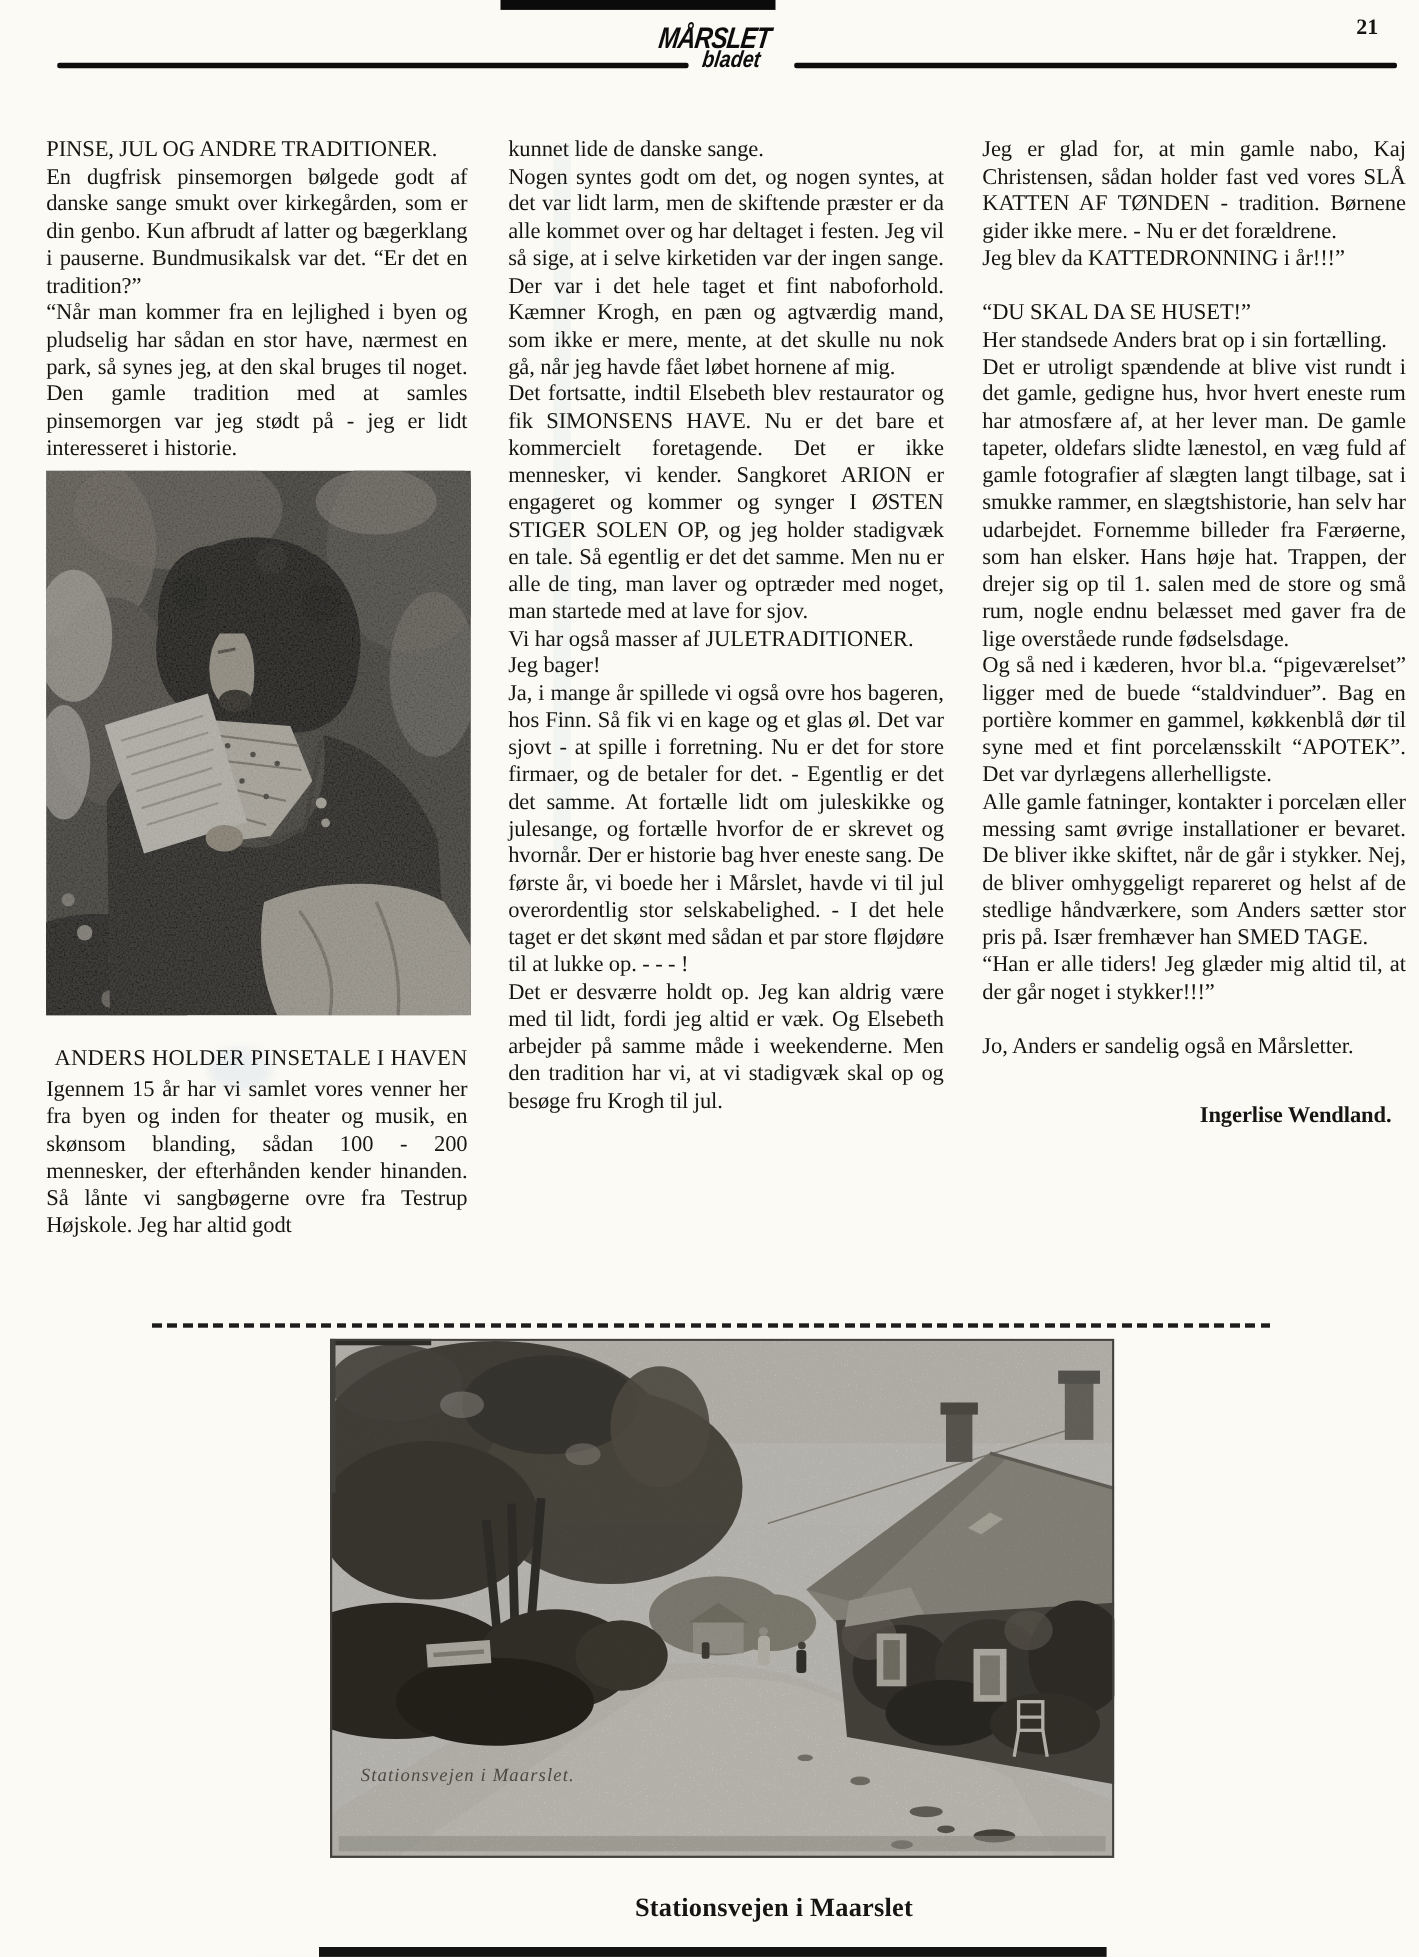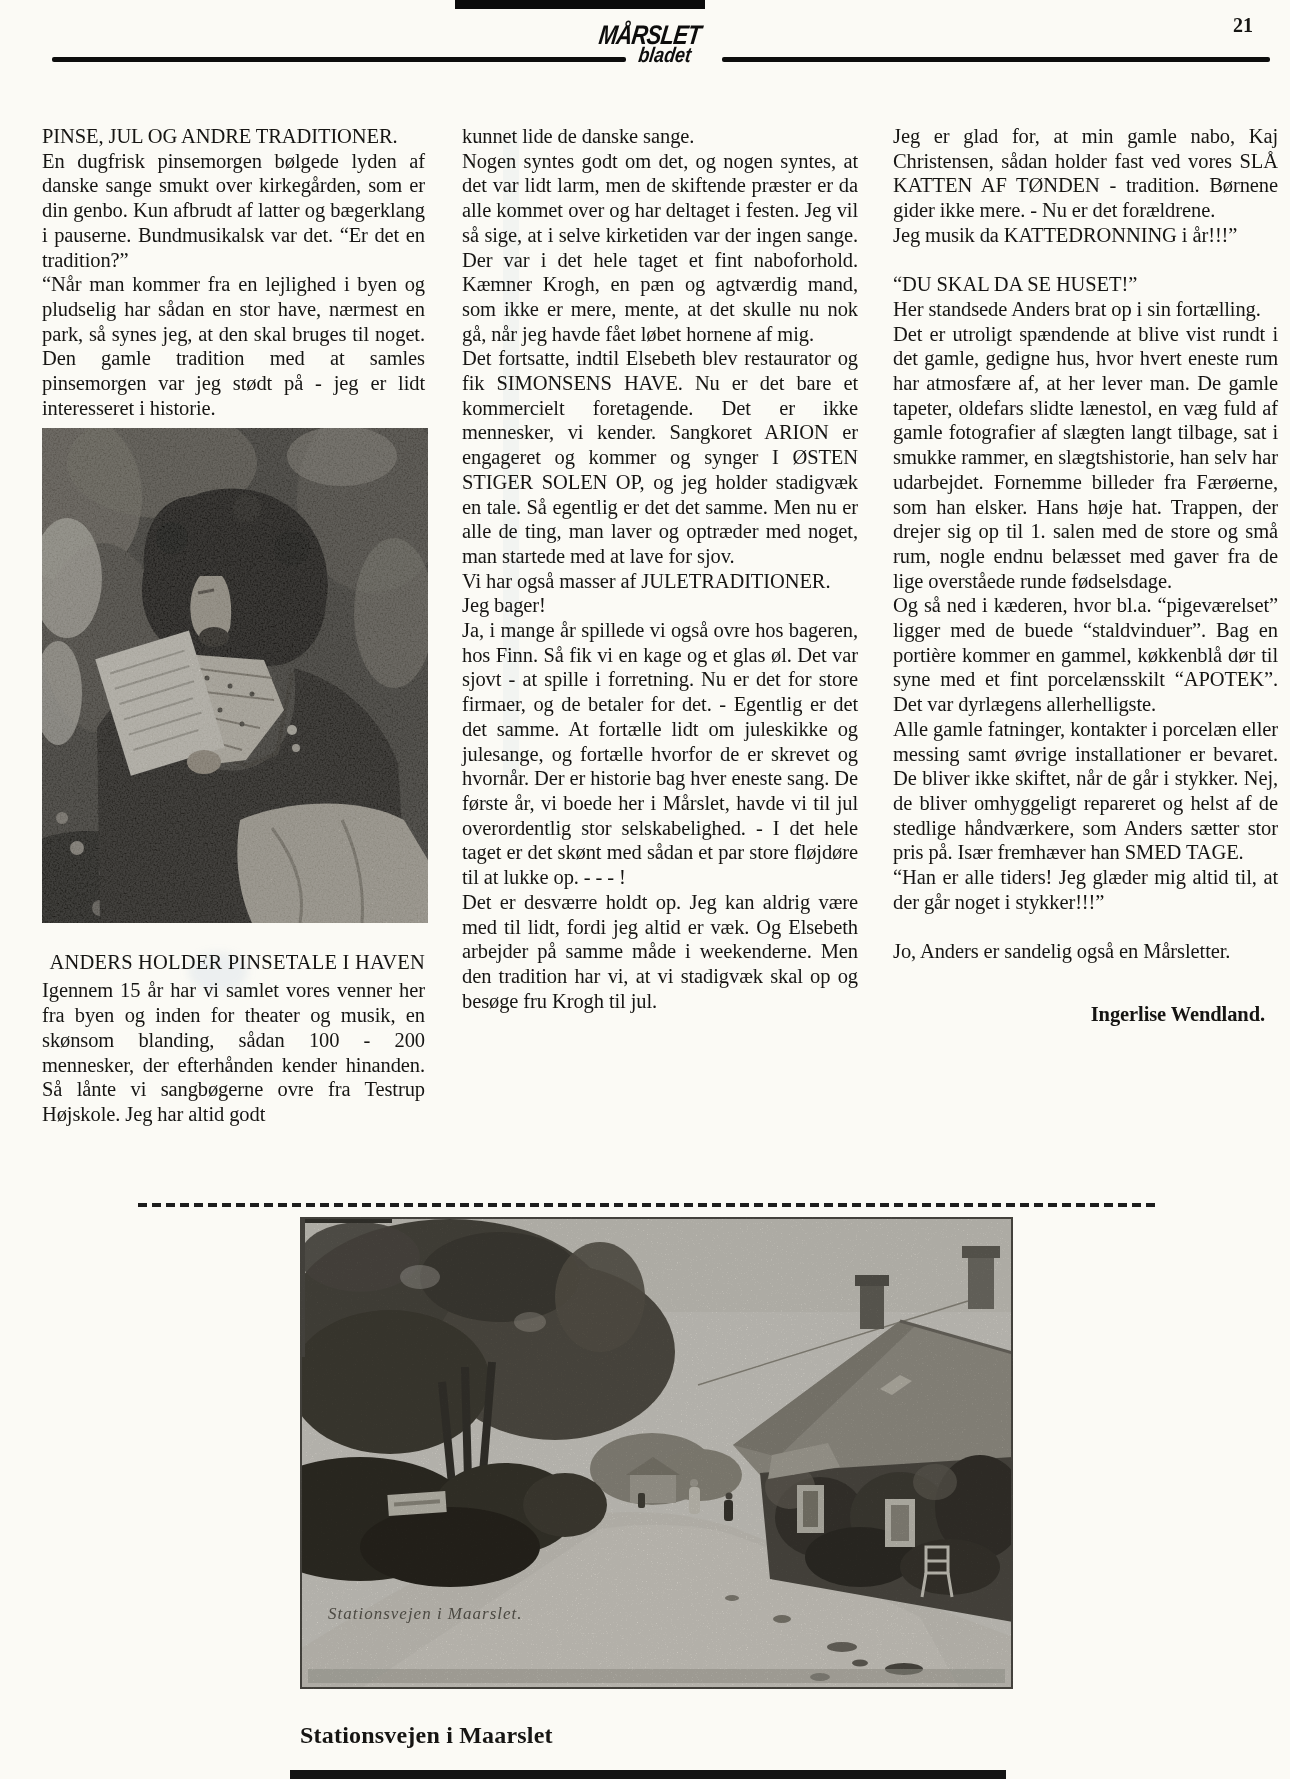--- a/index.html
+++ b/index.html
@@ -34,21 +34,21 @@
   
   .portrait-photo{display:block;width:386px;height:495px;margin-top:8px;}
   .street-photo{position:absolute;left:300px;top:1217px;width:713px;height:472px;}
   
   .dashed-separator{
     position:absolute;left:138px;top:1203px;width:1022px;height:4px;
     background:repeating-linear-gradient(90deg,#1d1d1d 0 9px,transparent 9px 14px);
   }
   .bottom-caption{
     position:absolute;left:300px;top:1722px;width:530px;
-    text-align:left;font-size:24px;font-weight:bold;letter-spacing:.2px;
+    text-align:right;font-size:24px;font-weight:bold;letter-spacing:.2px;
   }
   
   .scan-streak{position:absolute;left:503px;top:130px;width:16px;height:650px;background:rgba(110,145,195,.06);}
   .scan-blot{position:absolute;left:188px;top:952px;width:60px;height:40px;border-radius:50%;background:rgba(110,145,195,.10);filter:blur(4px);}
 </style>
 </head>
 <body>
 
 <div class="page">
 
@@ -60,21 +60,21 @@
   <div class="page-number">21</div>
   <div class="rule rule-left"></div>
   <div class="rule rule-right"></div>
 
   <div class="scan-streak"></div>
   <div class="scan-blot"></div>
 
   <div class="col col1">
     <div>
         <p class="para">PINSE, JUL OG ANDRE TRADITIONER.</p>
-        <p class="para">En dugfrisk pinsemorgen bølgede lyden af danske sange smukt over kirkegården, som er din genbo. Kun afbrudt af latter og bægerklang i pauserne. Bundmusikalsk var det. “Er det en tradition?”</p>
+        <p class="para">En dugfrisk pinsemorgen bølgede godt af danske sange smukt over kirkegården, som er din genbo. Kun afbrudt af latter og bægerklang i pauserne. Bundmusikalsk var det. “Er det en tradition?”</p>
         <p class="para">“Når man kommer fra en lejlighed i byen og pludselig har sådan en stor have, nærmest en park, så synes jeg, at den skal bruges til noget. Den gamle tradition med at samles pinsemorgen var jeg stødt på - jeg er lidt interesseret i historie.</p>
       </div>
 
     <svg class="portrait-photo" viewBox="0 0 386 495" role="img">
       <defs>
         <filter id="pgrain" x="0" y="0" width="100%" height="100%">
           <feTurbulence type="fractalNoise" baseFrequency="0.85" numOctaves="2" seed="7"></feTurbulence>
           <feColorMatrix type="matrix" values="0 0 0 0 0  0 0 0 0 0  0 0 0 0 0  0.9 0.9 0.9 0 0"></feColorMatrix>
         </filter>
         <filter id="pgrainw" x="0" y="0" width="100%" height="100%">
@@ -149,21 +149,21 @@
         <p class="para">Vi har også masser af JULETRADITIONER.</p>
         <p class="para">Jeg bager!</p>
         <p class="para">Ja, i mange år spillede vi også ovre hos bageren, hos Finn. Så fik vi en kage og et glas øl. Det var sjovt - at spille i forretning. Nu er det for store firmaer, og de betaler for det. - Egentlig er det det samme. At fortælle lidt om juleskikke og julesange, og fortælle hvorfor de er skrevet og hvornår. Der er historie bag hver eneste sang. De første år, vi boede her i Mårslet, havde vi til jul overordentlig stor selskabelighed. - I det hele taget er det skønt med sådan et par store fløjdøre til at lukke op. - - - !</p>
         <p class="para">Det er desværre holdt op. Jeg kan aldrig være med til lidt, fordi jeg altid er væk. Og Elsebeth arbejder på samme måde i weekenderne. Men den tradition har vi, at vi stadigvæk skal op og besøge fru Krogh til jul.</p>
       </div>
   </div>
 
   <div class="col col3">
     <div>
         <p class="para">Jeg er glad for, at min gamle nabo, Kaj Christensen, sådan holder fast ved vores SLÅ KATTEN AF TØNDEN - tradition. Børnene gider ikke mere. - Nu er det forældrene.</p>
-        <p class="para">Jeg musik da KATTEDRONNING i år!!!”</p>
+        <p class="para">Jeg blev da KATTEDRONNING i år!!!”</p>
         <p class="para spacer"></p>
         <p class="para">“DU SKAL DA SE HUSET!”</p>
         <p class="para">Her standsede Anders brat op i sin fortælling.</p>
         <p class="para">Det er utroligt spændende at blive vist rundt i det gamle, gedigne hus, hvor hvert eneste rum har atmosfære af, at her lever man. De gamle tapeter, oldefars slidte lænestol, en væg fuld af gamle fotografier af slægten langt tilbage, sat i smukke rammer, en slægtshistorie, han selv har udarbejdet. Fornemme billeder fra Færøerne, som han elsker. Hans høje hat. Trappen, der drejer sig op til 1. salen med de store og små rum, nogle endnu belæsset med gaver fra de lige overståede runde fødselsdage.</p>
         <p class="para">Og så ned i kæderen, hvor bl.a. “pigeværelset” ligger med de buede “staldvinduer”. Bag en portière kommer en gammel, køkkenblå dør til syne med et fint porcelænsskilt “APOTEK”. Det var dyrlægens allerhelligste.</p>
         <p class="para">Alle gamle fatninger, kontakter i porcelæn eller messing samt øvrige installationer er bevaret. De bliver ikke skiftet, når de går i stykker. Nej, de bliver omhyggeligt repareret og helst af de stedlige håndværkere, som Anders sætter stor pris på. Især fremhæver han SMED TAGE.</p>
         <p class="para">“Han er alle tiders! Jeg glæder mig altid til, at der går noget i stykker!!!”</p>
         <p class="para spacer"></p>
         <p class="para">Jo, Anders er sandelig også en Mårsletter.</p>
       </div>

